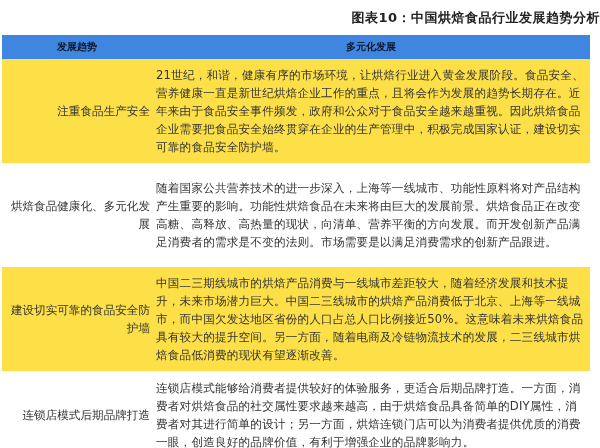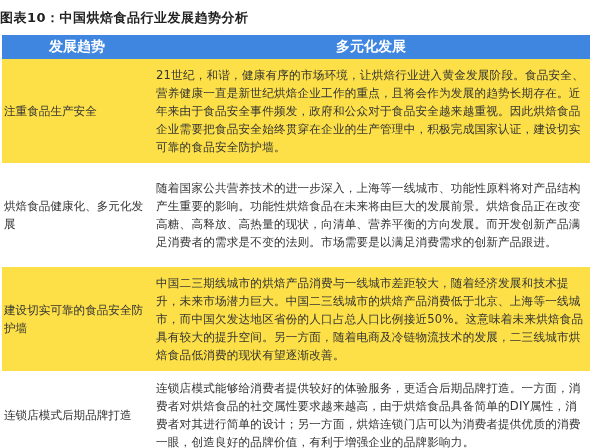--- a/index.html
+++ b/index.html
@@ -1,21 +1,21 @@
 <!DOCTYPE html>
 <html><head>
 <meta charset="utf-8">
 <style>
   html, body { margin:0; padding:0; background:#ffffff; }
   body { width:600px; height:448px; overflow:hidden; font-family:"DejaVu Sans", sans-serif; color:#333; position:relative; }
-  .title { height:35px; line-height:35px; text-align:left; font-weight:bold; font-size:13px; color:#222; letter-spacing:0.5px; }
+  .title { height:35px; line-height:35px; text-align:right; font-weight:bold; font-size:13px; color:#222; letter-spacing:0.5px; }
   table { border-collapse:collapse; width:588px; margin-left:2px; table-layout:fixed; }
-  th { background:#3f86e0; color:#ffffff; font-weight:bold; font-size:14px; height:24px; padding:0; }
+  th { background:#3f86e0; color:#0f172a; font-weight:bold; font-size:10px; height:24px; padding:0; }
   td { font-size:11.6px; line-height:18px; padding:3px 4px; vertical-align:middle; }
-  td.trend { width:150px; text-align:left; padding:0 2px; }
+  td.trend { width:150px; text-align:right; padding:0 2px; }
   td.detail { text-align:left; letter-spacing:0.2px; }
   tr.odd td { background:#fde047; }
   tr.even td { background:#ffffff; }
   th.col1 { width:150px; }
 </style>
 </head>
 <body>
 
 <div class="title">图表10：中国烘焙食品行业发展趋势分析</div>
 

